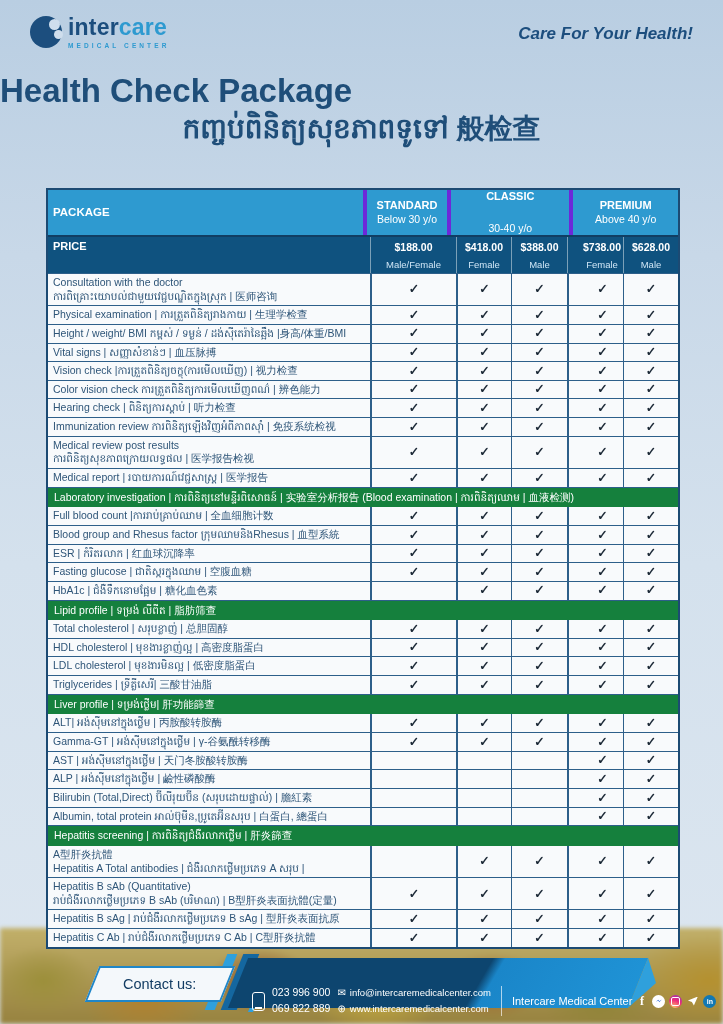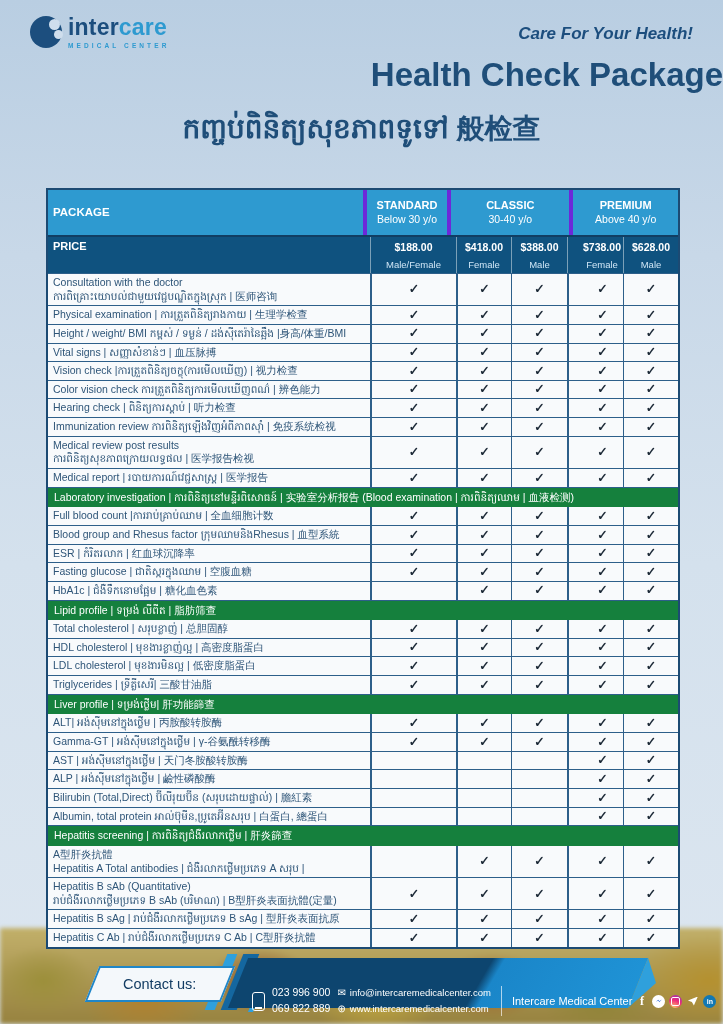--- a/index.html
+++ b/index.html
@@ -19,41 +19,41 @@
   
   .hdr{position:absolute;top:16px;left:30px;right:30px;display:flex;justify-content:space-between;align-items:flex-start;}
   .logo{display:flex;align-items:flex-start;gap:6px;}
   .logo-mark{position:relative;width:32px;height:32px;border-radius:50%;background:#1c4e7e;flex:none;}
   .logo-mark::before{content:"";position:absolute;width:11px;height:11px;border-radius:50%;background:#cfdeed;right:2px;top:3px;}
   .logo-mark::after{content:"";position:absolute;width:9px;height:9px;border-radius:50%;background:#cfdeed;right:-1px;top:14px;}
   .logo-line1{font-size:23px;font-weight:bold;line-height:1;letter-spacing:.2px;}
   .lt1{color:#1c4e7e;}.lt2{color:#2e9ad0;}
   .logo-sub{font-size:6.5px;letter-spacing:3.1px;color:#2e9ad0;margin-top:3px;font-weight:bold;}
   .tagline{font-style:italic;font-weight:bold;color:#1c4e7e;font-size:17px;margin-top:8px;}
-  .title{position:absolute;top:56px;left:0;width:100%;text-align:right;color:#1f4e79;font-weight:bold;font-size:33px;}
+  .title{position:absolute;top:72px;left:0;width:100%;text-align:left;color:#1f4e79;font-weight:bold;font-size:33px;}
   .subtitle{position:absolute;top:110px;left:0;width:100%;text-align:center;color:#1f4e79;font-weight:bold;font-size:28px;}
   
   .pkg-table{position:absolute;left:46px;top:188px;width:630px;border:2px solid #1c4a73;background:#f8fafc;}
   .trow,.thead,.price-row,.gen-row{display:flex;align-items:stretch;}
   .cell{box-sizing:border-box;}
   .desc{width:322px;padding:2px 5px;font-size:10.5px;color:#2e5578;line-height:1.3;}
   .c1{width:86px;}.c2{width:55px;}.c3{width:56px;}.c4{width:56px;padding-left:13px;}.c5{width:55px;}
   .val{display:flex;align-items:center;justify-content:center;}
   .trow .c1,.trow .c2,.trow .c4{border-left:2px solid #2d5f8a;}
   .trow .c3,.trow .c5{border-left:1px solid #2d5f8a;}
   .trow{border-bottom:1px solid #2d5f8a;background:#f8fafc;}
   .trow:last-child{border-bottom:none;}
   .check{color:#1b2836;font-weight:bold;font-size:12.5px;line-height:1;}
   .thead{background:#2e9ad0;color:#fff;height:45px;}
   .thead .desc{display:flex;align-items:center;font-weight:bold;font-size:11.5px;color:#fff;}
   .grp{display:flex;flex-direction:column;align-items:center;justify-content:center;line-height:1.25;}
   .grp .gname{font-weight:bold;font-size:11px;}
   .grp .gage{font-size:10.5px;}
   .thead .gc{border-left:4px solid #6d28d9;}
-  .g2{width:125px;}.g3{width:111px;}
+  .g2{width:125px;justify-content:space-between;}.g3{width:111px;}
   .price-row{background:#0f527f;color:#fff;height:19px;border-top:2px solid #113e63;}
   .price-row .desc{display:flex;align-items:center;font-weight:bold;font-size:11px;color:#fff;}
   .price-row .val{font-weight:bold;font-size:10.5px;border-left:1px solid rgba(255,255,255,.45);}
   .gen-row{background:#0f527f;color:#fff;height:17px;border-bottom:1px solid #2d5f8a;}
   .gen-row .desc{display:flex;align-items:center;font-weight:bold;font-size:16px;color:#fff;margin-top:28px;}
   .gen-row .val{font-size:9.5px;color:#cfe6f6;border-left:1px solid rgba(255,255,255,.45);}
   .sec-row{background:#15803d;color:#fff;font-size:10.5px;padding:3px 6px;line-height:1.3;}
   
   .foot{position:absolute;left:0;right:0;bottom:12px;height:58px;}
   .ribbon{position:absolute;left:238px;top:4px;width:400px;height:50px;transform:skewX(-22deg);

